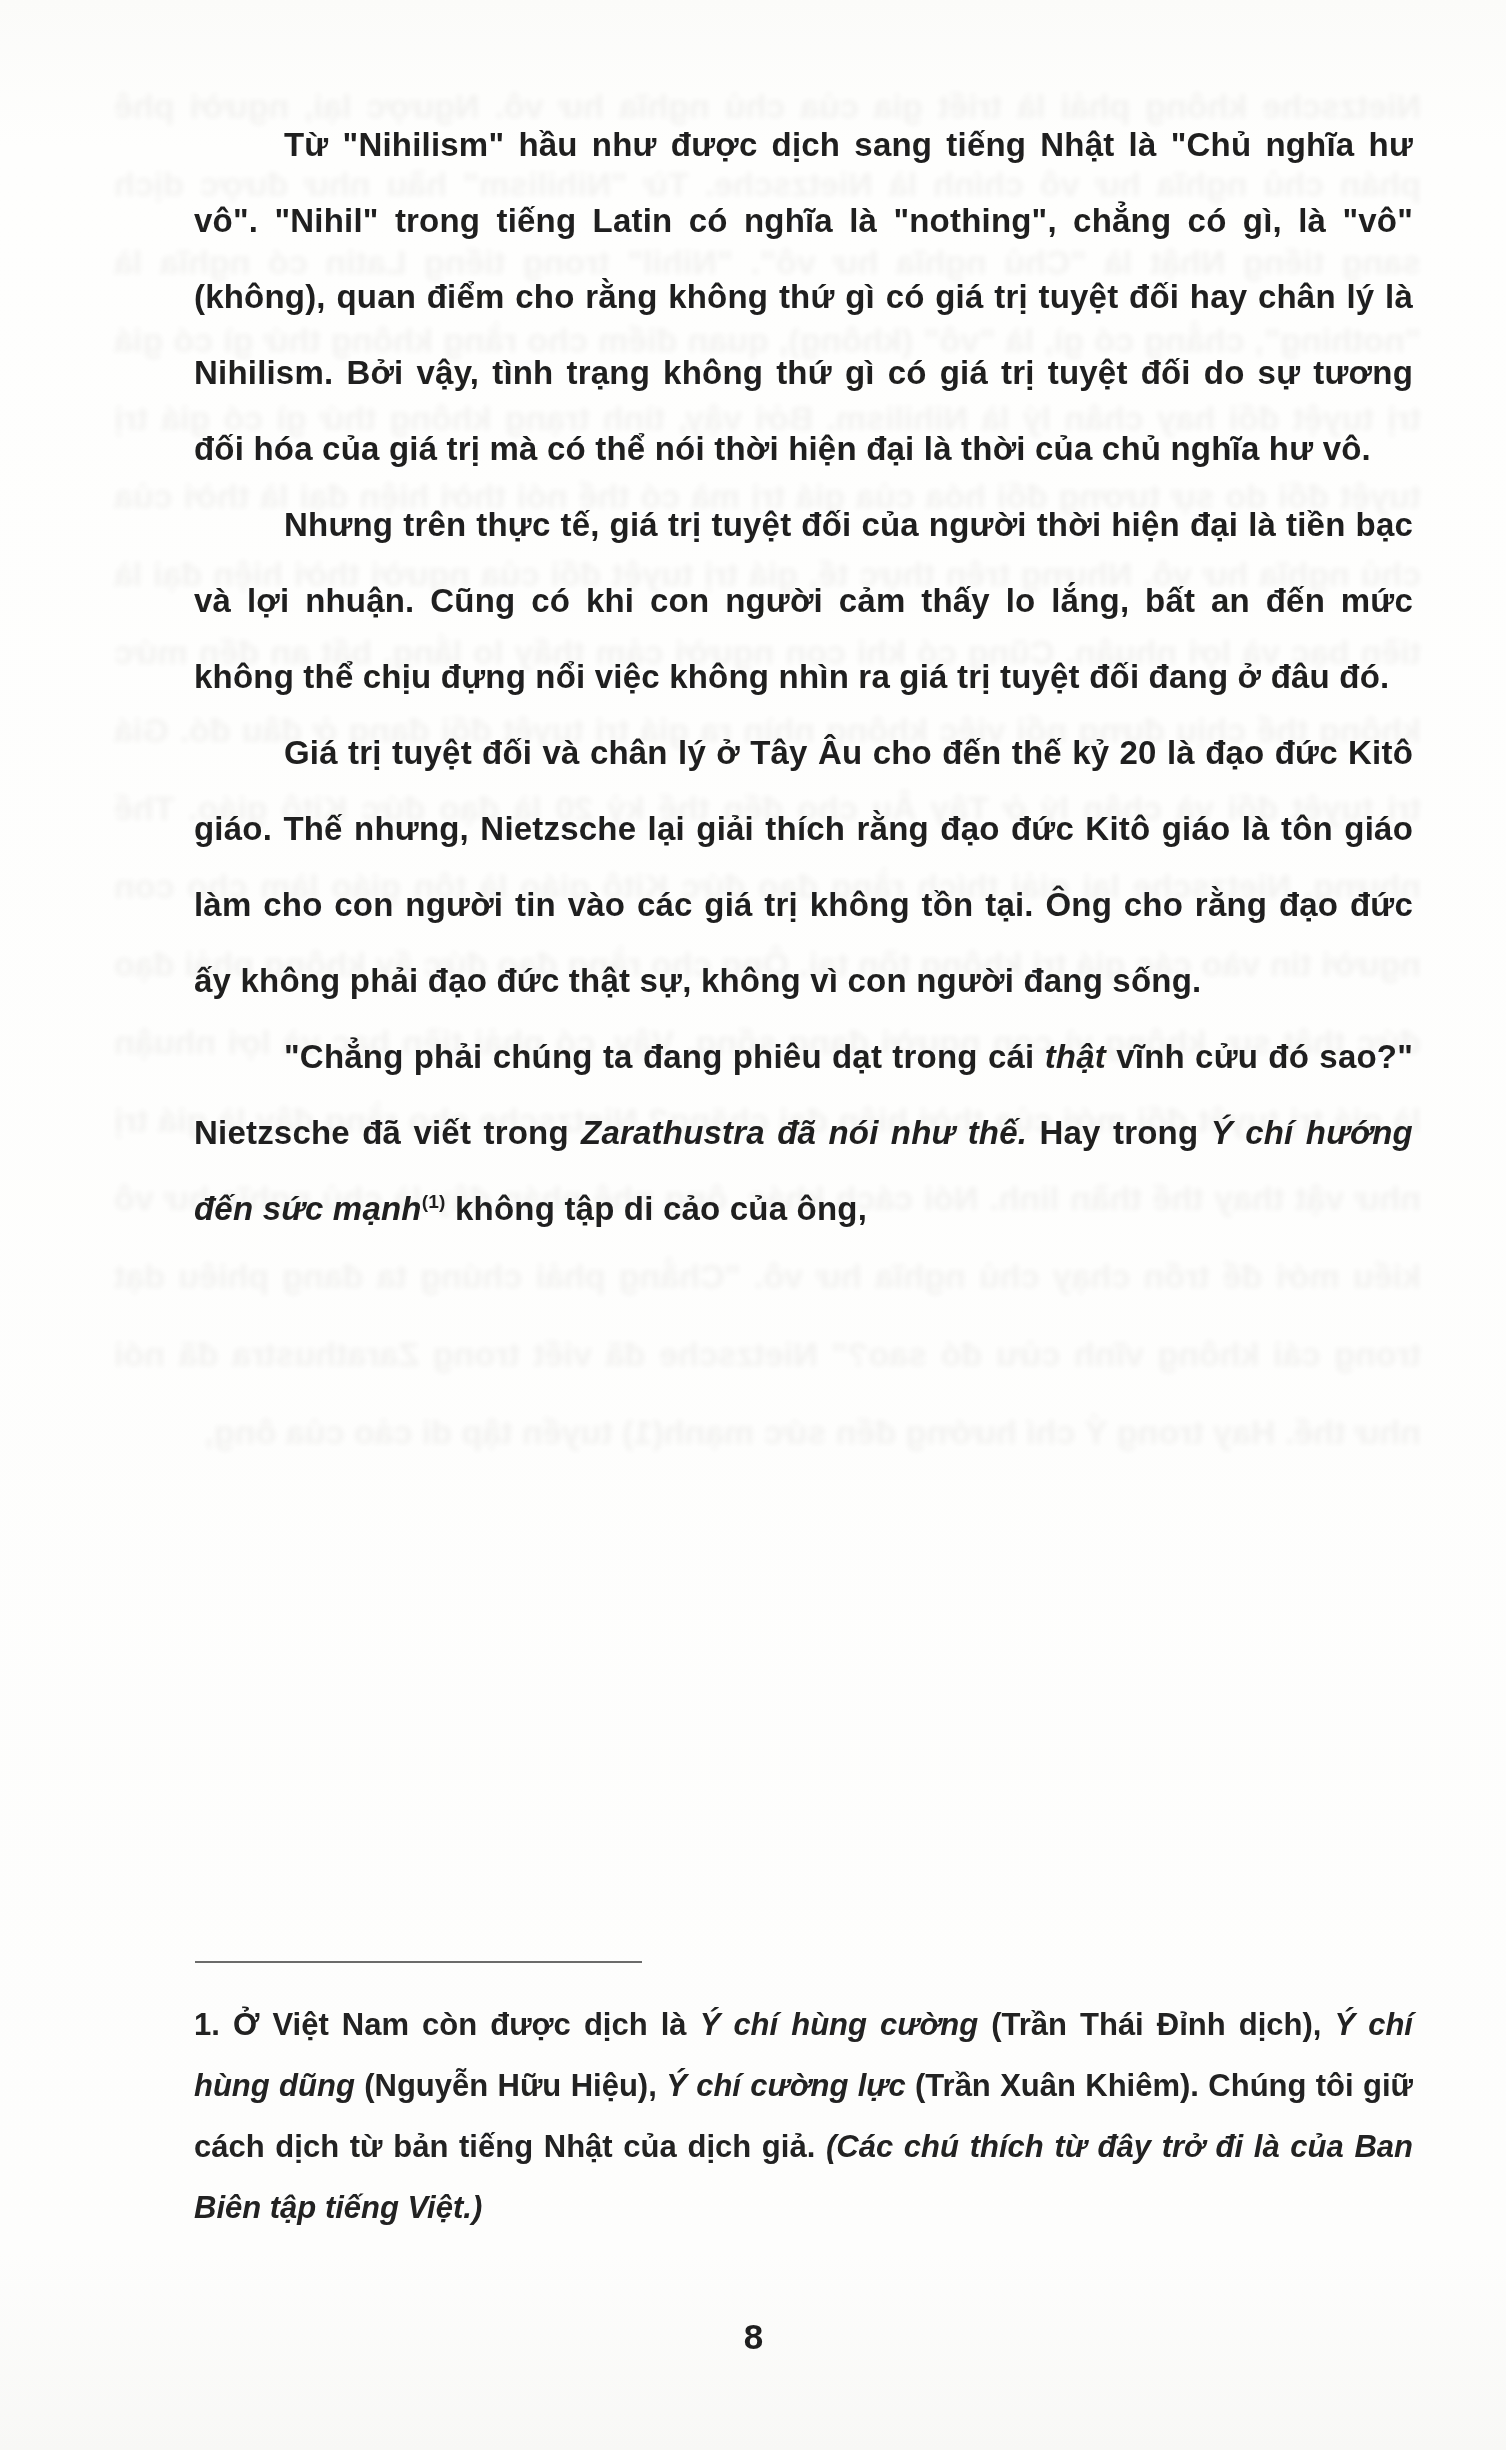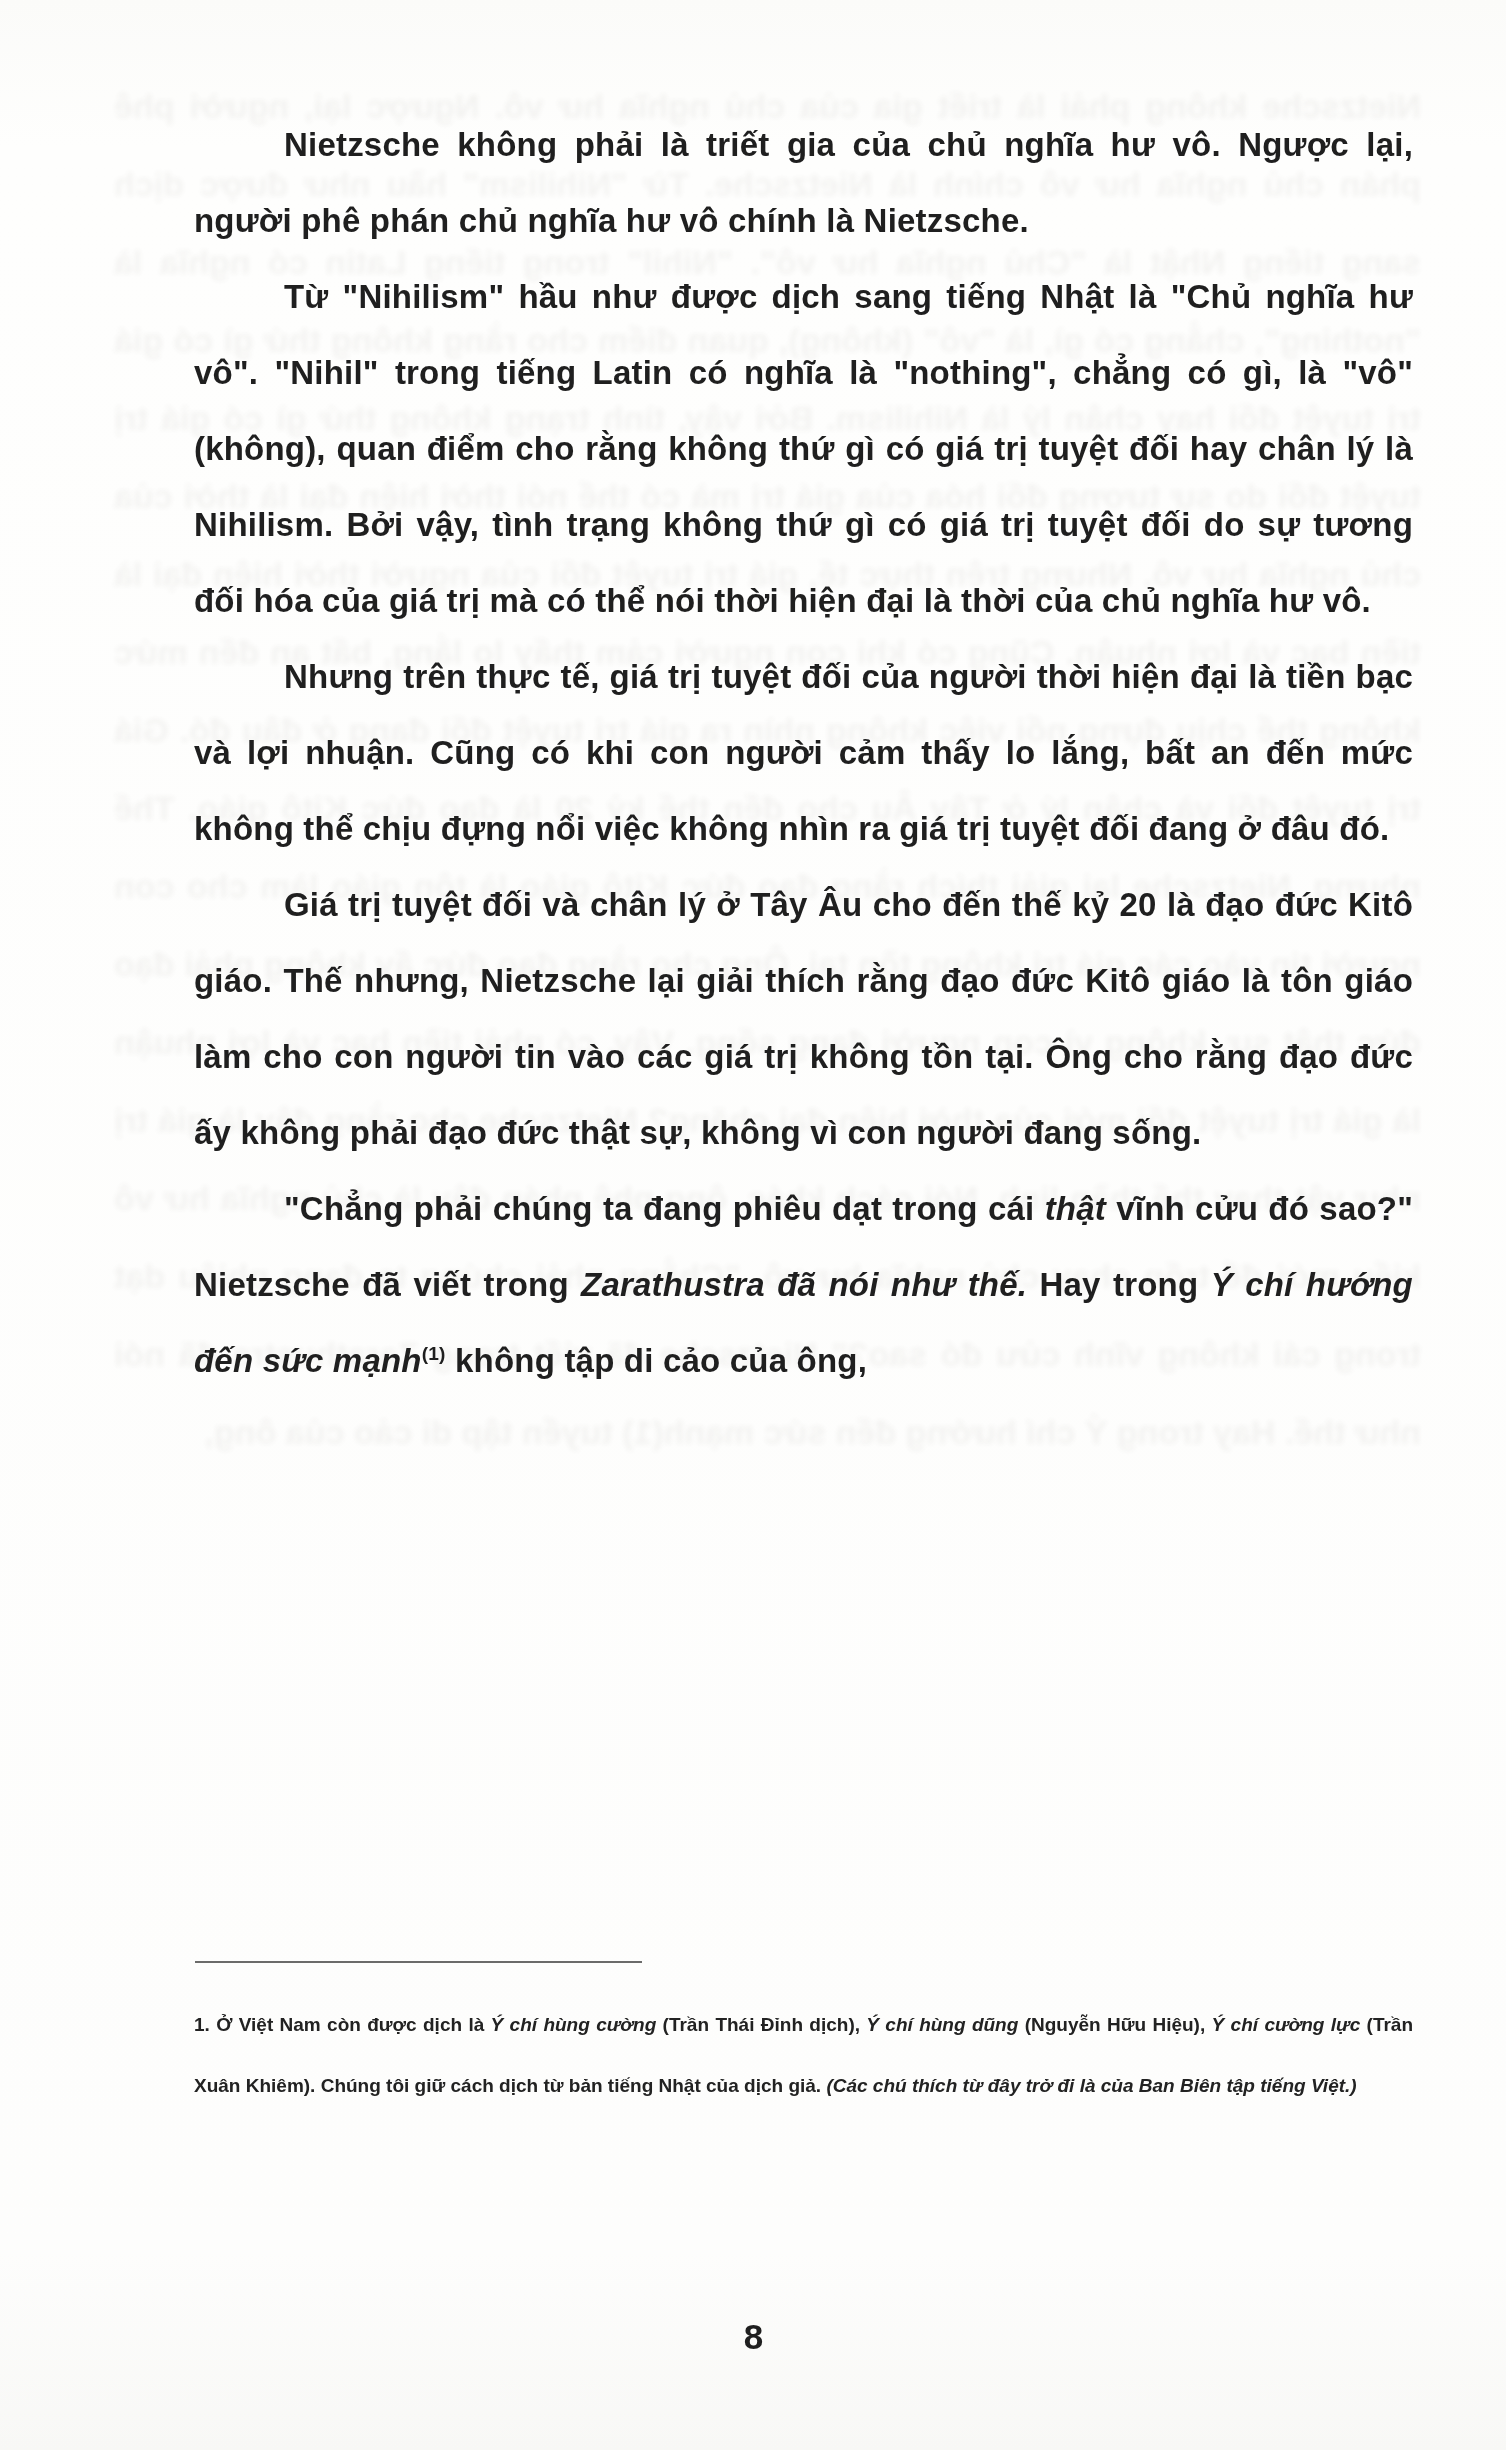--- a/index.html
+++ b/index.html
@@ -69,21 +69,21 @@
 
   .footnote {
     position: absolute;
     top: 1994px;
     left: 194px;
     width: 1219px;
   }
   .footnote p {
     margin: 0;
     text-align: justify;
-    font-size: 19px;
+    font-size: 31px;
     line-height: 61px;
     font-weight: 600;
     color: #222222;
   }
   .footnote em { font-style: italic; }
 
   .page-number {
     position: absolute;
     top: 2317px;
     left: 0;
@@ -96,21 +96,20 @@
 </style>
 </head>
 <body>
 
 <div class="scan-page">
 
   <div class="ghost-layer">Nietzsche không phải là triết gia của chủ nghĩa hư vô. Ngược lại, người phê phán chủ nghĩa hư vô chính là Nietzsche. Từ "Nihilism" hầu như được dịch sang tiếng Nhật là "Chủ nghĩa hư vô". "Nihil" trong tiếng Latin có nghĩa là "nothing", chẳng có gì, là "vô" (không), quan điểm cho rằng không thứ gì có giá trị tuyệt đối hay chân lý là Nihilism. Bởi vậy, tình trạng không thứ gì có giá trị tuyệt đối do sự tương đối hóa của giá trị mà có thể nói thời hiện đại là thời của chủ nghĩa hư vô. Nhưng trên thực tế, giá trị tuyệt đối của người thời hiện đại là tiền bạc và lợi nhuận. Cũng có khi con người cảm thấy lo lắng, bất an đến mức không thể chịu đựng nổi việc không nhìn ra giá trị tuyệt đối đang ở đâu đó. Giá trị tuyệt đối và chân lý ở Tây Âu cho đến thế kỷ 20 là đạo đức Kitô giáo. Thế nhưng, Nietzsche lại giải thích rằng đạo đức Kitô giáo là tôn giáo làm cho con người tin vào các giá trị không tồn tại. Ông cho rằng đạo đức ấy không phải đạo đức thật sự, không vì con người đang sống. Vậy, có phải tiền bạc và lợi nhuận là giá trị tuyệt đối mới của thời hiện đại chăng? Nietzsche cho rằng đây là giá trị như vật thay thế thần linh. Nói cách khác, ông phê phán đây là chủ nghĩa hư vô kiểu mới để trốn chạy chủ nghĩa hư vô. "Chẳng phải chúng ta đang phiêu dạt trong cái không vĩnh cửu đó sao?" Nietzsche đã viết trong Zarathustra đã nói như thế. Hay trong Ý chí hướng đến sức mạnh(1) tuyển tập di cảo của ông,</div>
 
   <main class="text-block">
 
-  <p class="para"><span>Nietzsche không phải là triết gia của chủ nghĩa hư vô. Ngược lại, người phê phán chủ nghĩa hư vô chính là Nietzsche.</span></p>
       <p class="para"><span>Từ "Nihilism" hầu như được dịch sang tiếng Nhật là "Chủ nghĩa hư vô". "Nihil" trong tiếng Latin có nghĩa là "nothing", chẳng có gì, là "vô" (không), quan điểm cho rằng không thứ gì có giá trị tuyệt đối hay chân lý là Nihilism. Bởi vậy, tình trạng không thứ gì có giá trị tuyệt đối do sự tương đối hóa của giá trị mà có thể nói thời hiện đại là thời của chủ nghĩa hư vô.</span></p>
       <p class="para"><span>Nhưng trên thực tế, giá trị tuyệt đối của người thời hiện đại là tiền bạc và lợi nhuận. Cũng có khi con người cảm thấy lo lắng, bất an đến mức không thể chịu đựng nổi việc không nhìn ra giá trị tuyệt đối đang ở đâu đó.</span></p>
       <p class="para"><span>Giá trị tuyệt đối và chân lý ở Tây Âu cho đến thế kỷ 20 là đạo đức Kitô giáo. Thế nhưng, Nietzsche lại giải thích rằng đạo đức Kitô giáo là tôn giáo làm cho con người tin vào các giá trị không tồn tại. Ông cho rằng đạo đức ấy không phải đạo đức thật sự, không vì con người đang sống.</span></p>
       <p class="para"><span>"Chẳng phải chúng ta đang phiêu dạt trong cái </span><em>thật</em><span> vĩnh cửu đó sao?" Nietzsche đã viết trong </span><em>Zarathustra đã nói như thế.</em><span> Hay trong </span><em>Ý chí hướng đến sức mạnh</em><sup>(1)</sup><span> không tập di cảo của ông,</span></p>
     </main>
 
   <div class="footnote-rule"></div>
 
   <div class="footnote">
     <p><span>1. Ở Việt Nam còn được dịch là </span><em>Ý chí hùng cường</em><span> (Trần Thái Đỉnh dịch), </span><em>Ý chí hùng dũng</em><span> (Nguyễn Hữu Hiệu), </span><em>Ý chí cường lực</em><span> (Trần Xuân Khiêm). Chúng tôi giữ cách dịch từ bản tiếng Nhật của dịch giả. </span><em>(Các chú thích từ đây trở đi là của Ban Biên tập tiếng Việt.)</em></p>

